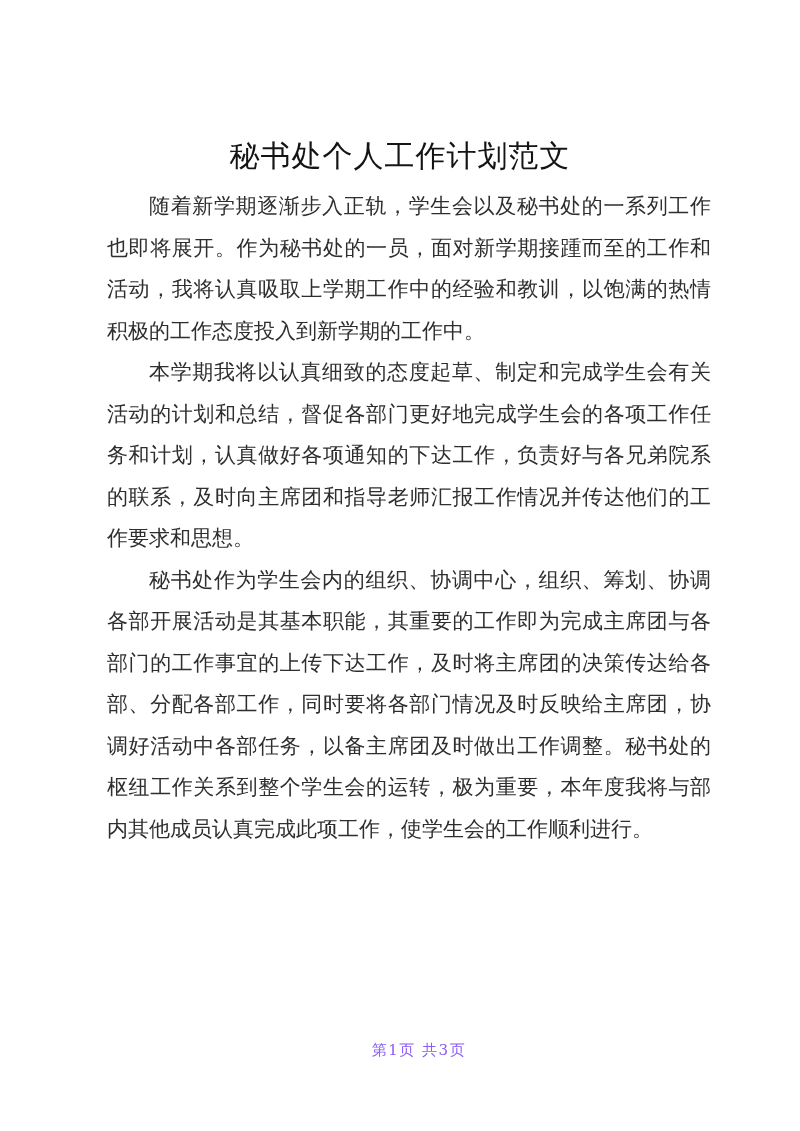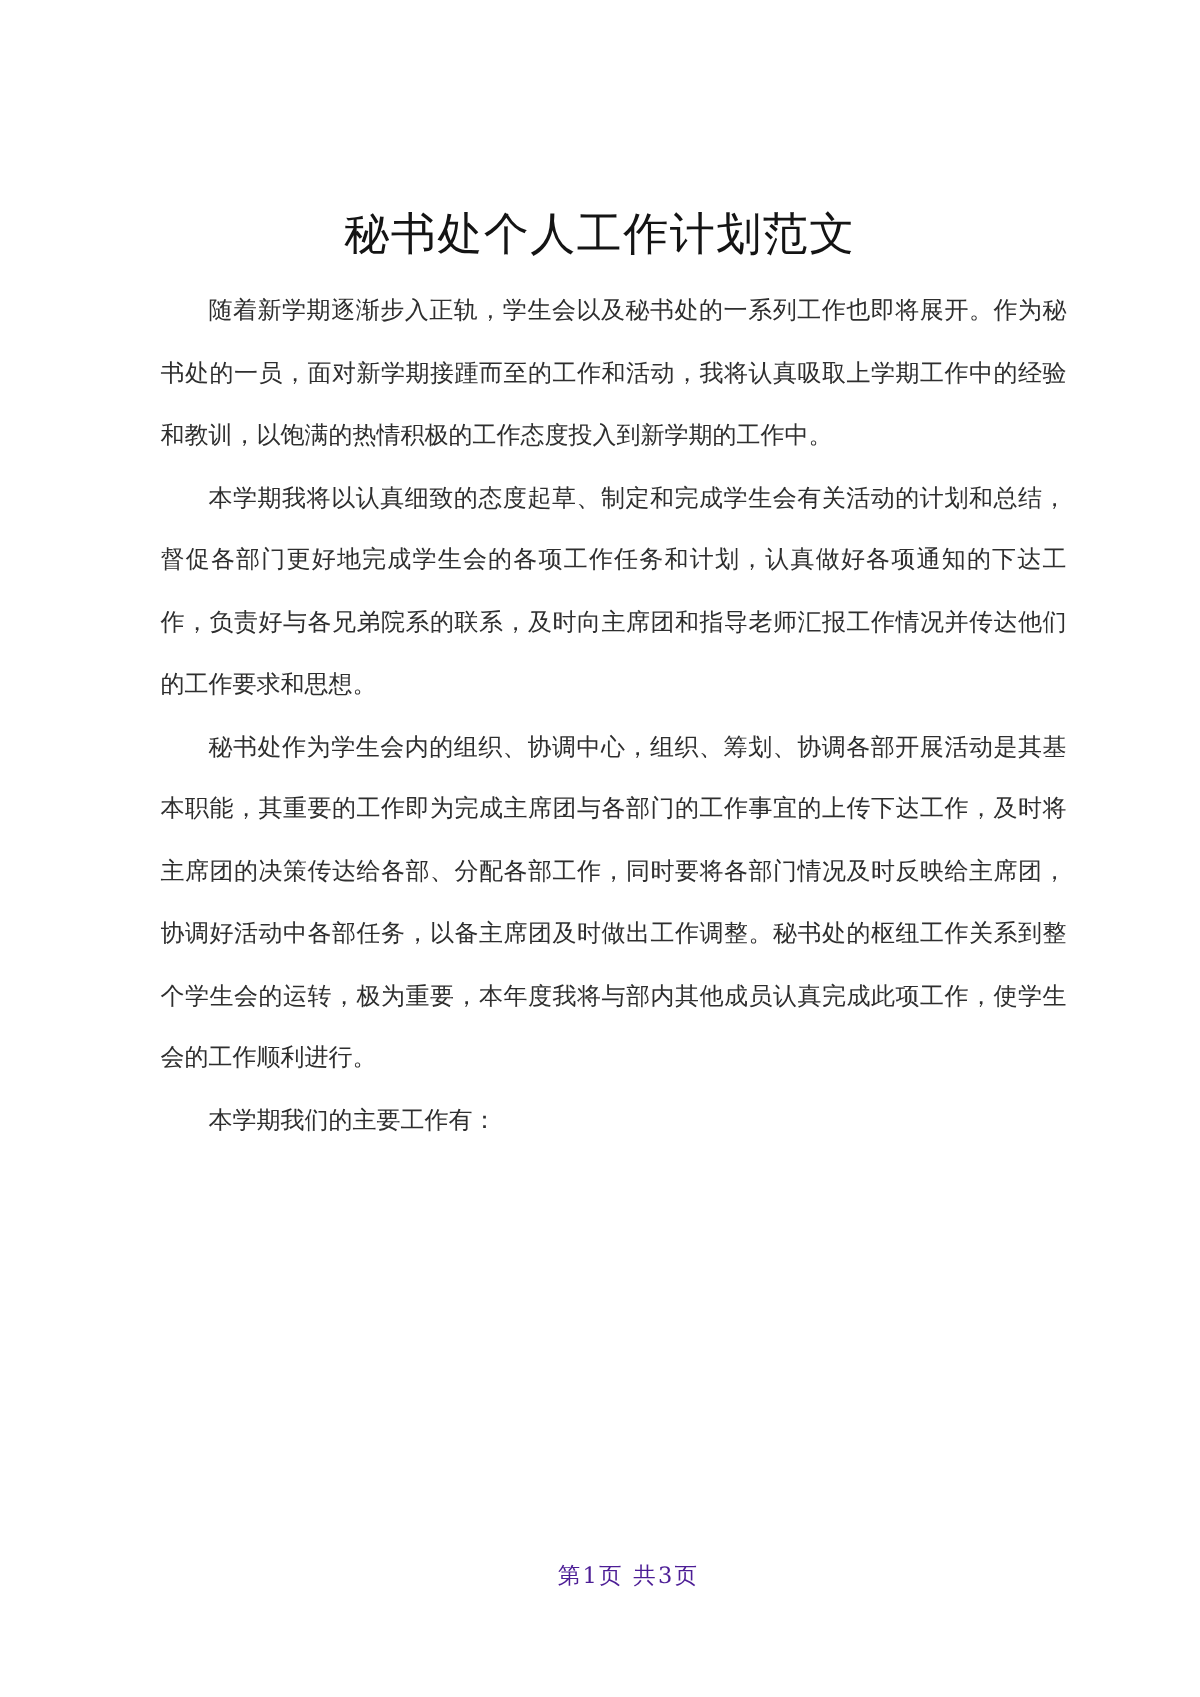--- a/index.html
+++ b/index.html
@@ -25,56 +25,55 @@
     font-size: 30px;
     font-weight: normal;
     letter-spacing: 1px;
     color: #141414;
   }
   .doc-body {
     position: absolute;
     top: 186px;
     left: 107px;
     width: 604px;
-    font-size: 16px;
+    font-size: 21px;
     line-height: 41.5px;
     color: #2e2e2e;
     text-align: justify;
     text-justify: inter-ideograph;
   }
   .para {
     margin: 0;
     text-indent: 2em;
     word-break: normal;
   }
   .doc-footer {
     position: absolute;
     top: 1041px;
     left: 0;
     width: 100%;
     text-align: center;
     font-size: 15px;
     line-height: 18px;
     letter-spacing: 1.5px;
-    color: #4c1d95;
+    color: #8b5cf6;
     padding-left: 38px;
     box-sizing: border-box;
   }
 </style>
 </head>
 <body>
 
 <div class="page">
 
   <h1 class="doc-title">秘书处个人工作计划范文</h1>
 
   <div class="doc-body">
     <p class="para">随着新学期逐渐步入正轨，学生会以及秘书处的一系列工作也即将展开。作为秘书处的一员，面对新学期接踵而至的工作和活动，我将认真吸取上学期工作中的经验和教训，以饱满的热情积极的工作态度投入到新学期的工作中。</p>
     <p class="para">本学期我将以认真细致的态度起草、制定和完成学生会有关活动的计划和总结，督促各部门更好地完成学生会的各项工作任务和计划，认真做好各项通知的下达工作，负责好与各兄弟院系的联系，及时向主席团和指导老师汇报工作情况并传达他们的工作要求和思想。</p>
     <p class="para">秘书处作为学生会内的组织、协调中心，组织、筹划、协调各部开展活动是其基本职能，其重要的工作即为完成主席团与各部门的工作事宜的上传下达工作，及时将主席团的决策传达给各部、分配各部工作，同时要将各部门情况及时反映给主席团，协调好活动中各部任务，以备主席团及时做出工作调整。秘书处的枢纽工作关系到整个学生会的运转，极为重要，本年度我将与部内其他成员认真完成此项工作，使学生会的工作顺利进行。</p>
-    <p class="para">本学期我们的主要工作有：</p>
   </div>
 
   <div class="doc-footer">
     <span>第1页 共3页</span>
   </div>
 
 </div>
 
 </body></html>

